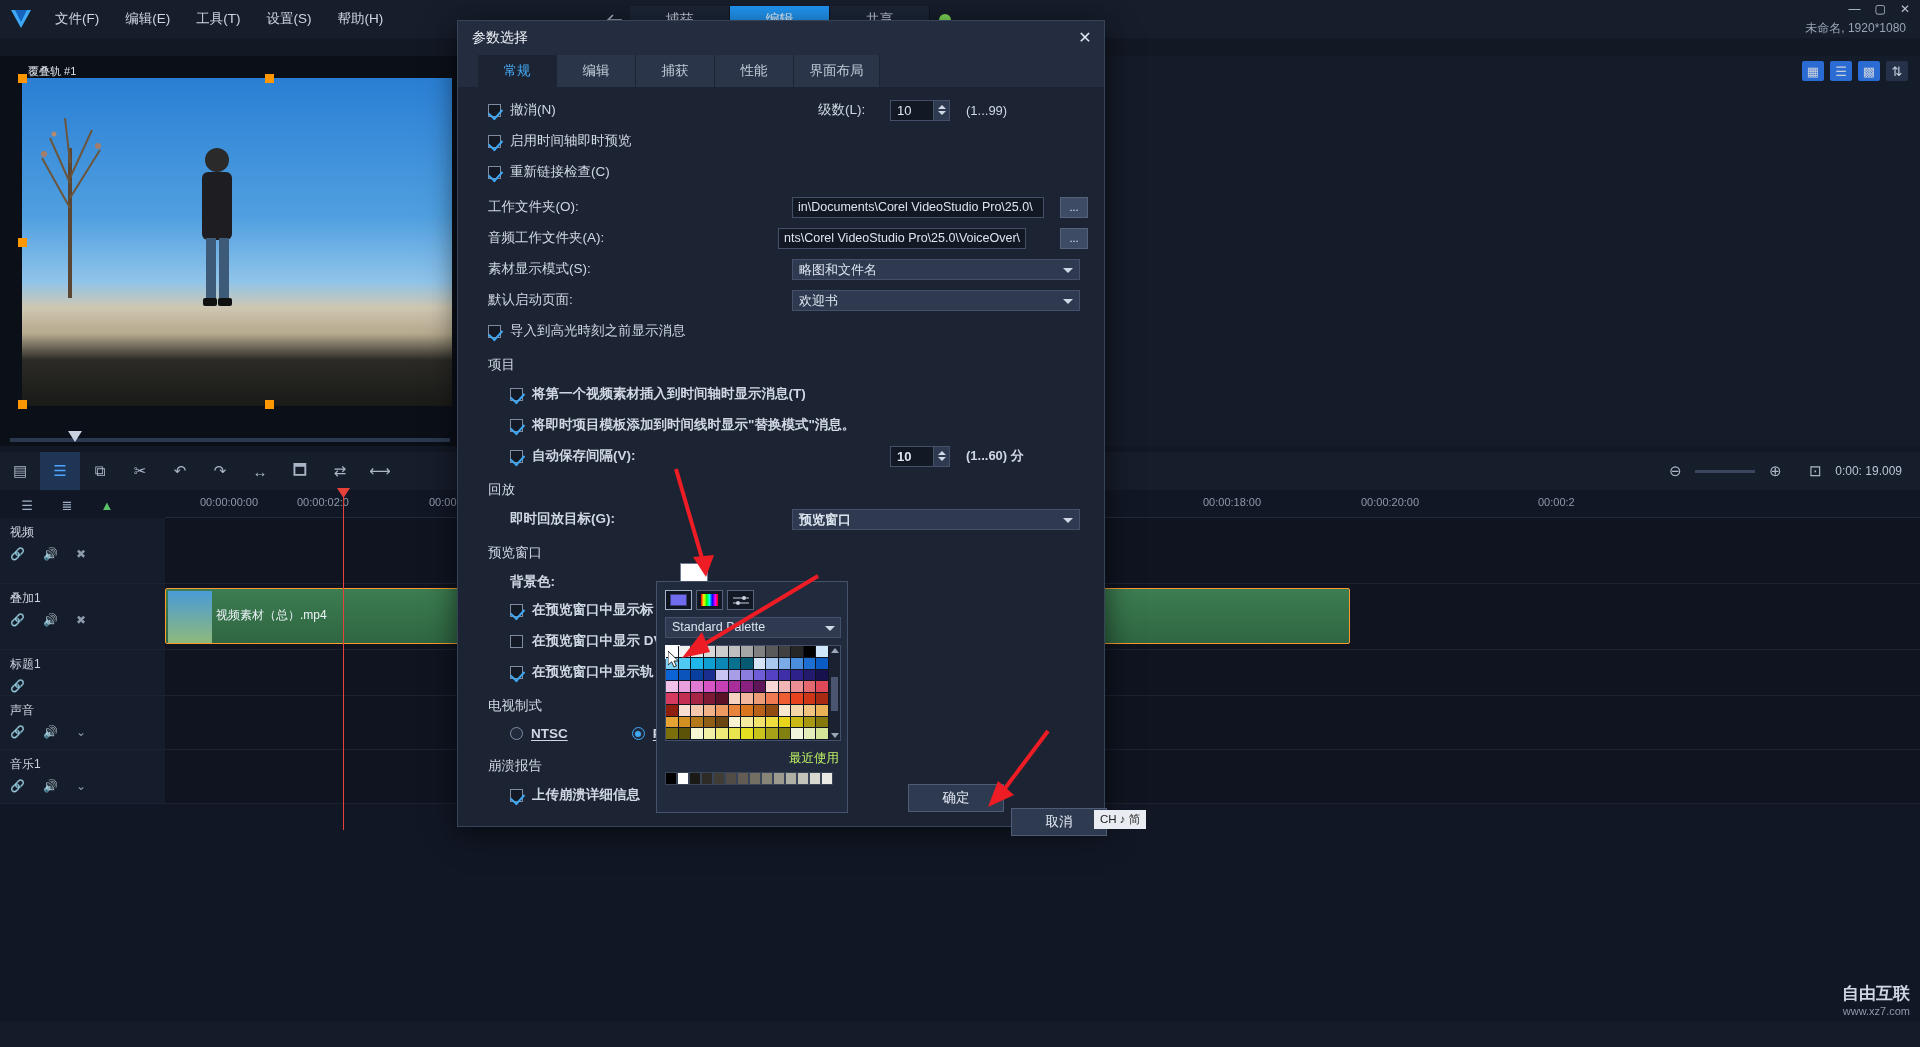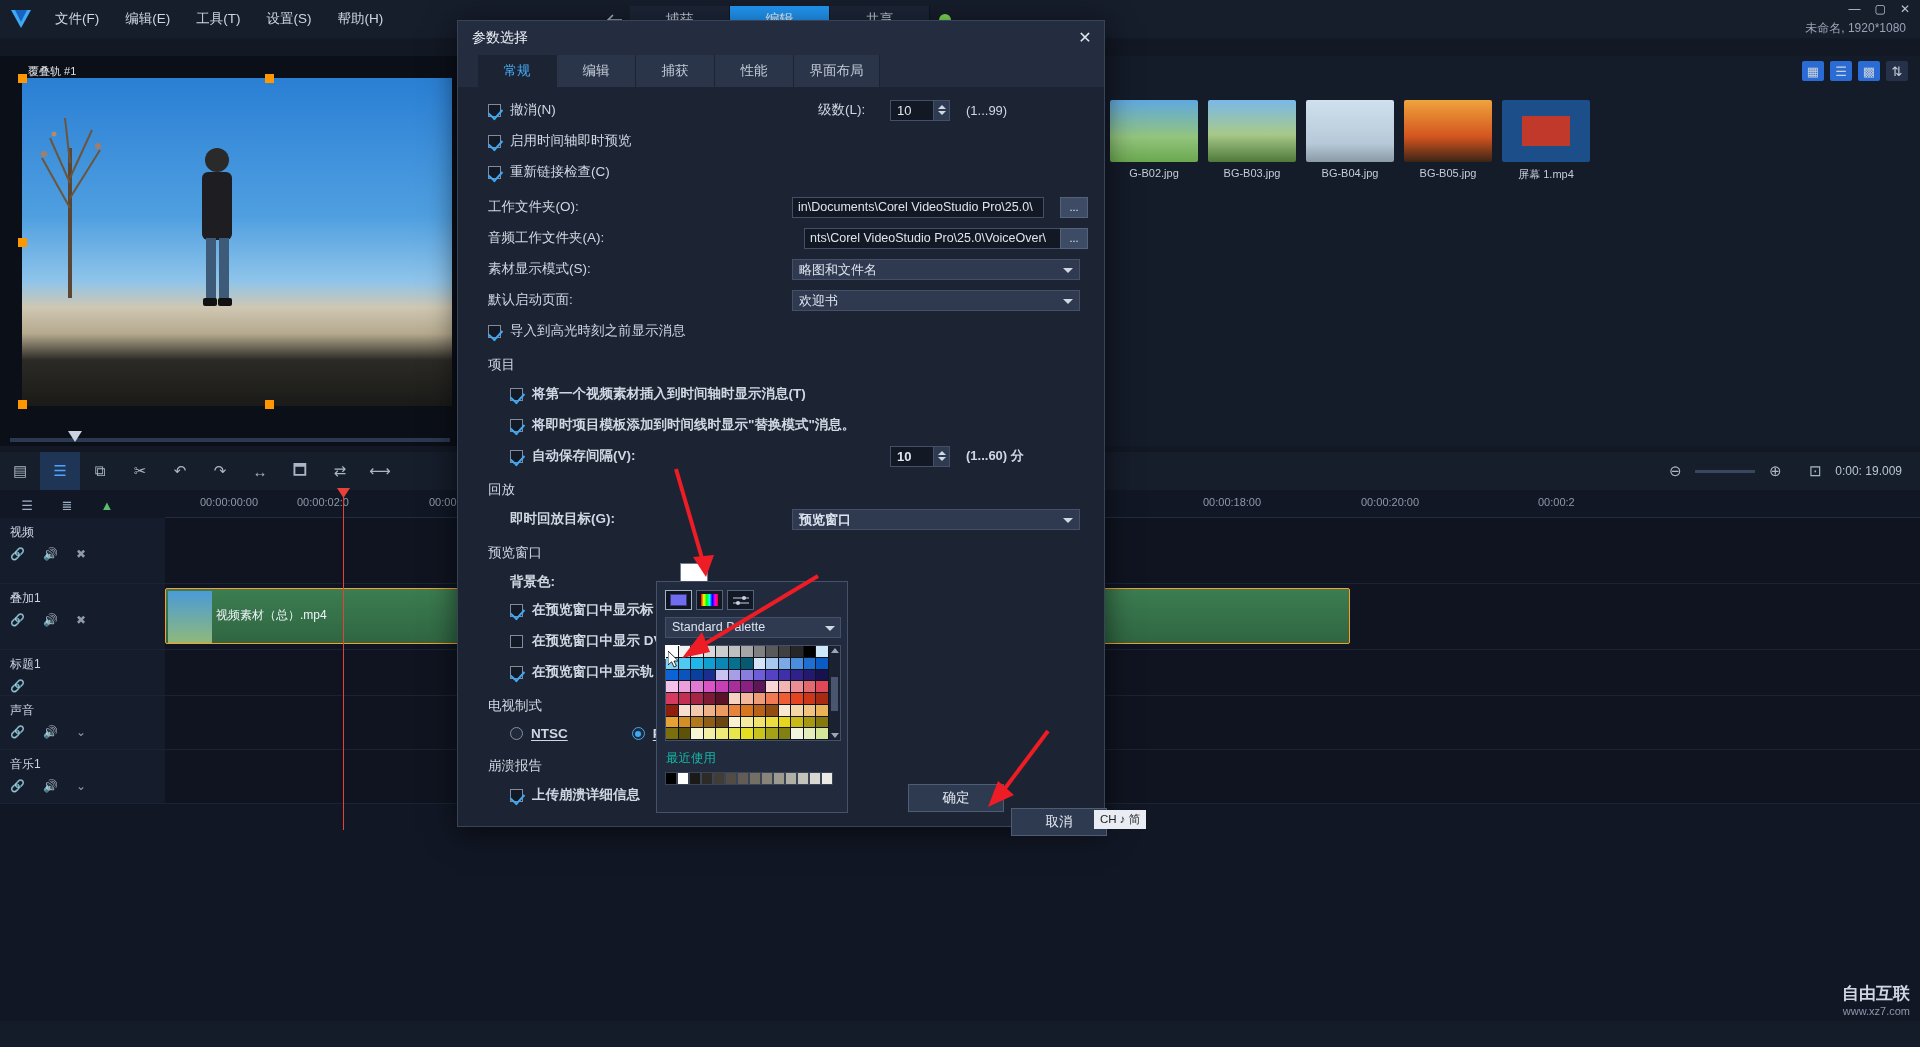--- a/index.html
+++ b/index.html
@@ -147,21 +147,21 @@
      font-size:12.5px;padding:0 18px 0 6px;line-height:19px;position:relative;cursor:pointer;margin-bottom:7px;}
   .pk-sel .car{position:absolute;right:5px;top:8px;width:0;height:0;border-left:5px solid transparent;border-right:5px solid transparent;border-top:5px solid #cfd8e4;}
   .pk-gridwrap { width:176px; height:96px; background:#0e1420; border:1px solid #44506a; display:flex; }
   .pk-grid { flex:1; display:grid; grid-template-columns: repeat(13, 1fr); grid-auto-rows: 1fr; gap:0; }
   .pk-grid div { border-right:1px solid #0e1420; border-bottom:1px solid #0e1420; }
   .pk-sb { width:11px; background:#1a2troke; background:#1b2troke; background:#1a2231; display:flex;flex-direction:column;justify-content:space-between;align-items:center;}
   .pk-sb i{display:block;width:0;height:0;border-left:4px solid transparent;border-right:4px solid transparent;}
   .pk-sb i.u{border-bottom:5px solid #9aa6b8;margin-top:2px;}
   .pk-sb i.d{border-top:5px solid #9aa6b8;margin-bottom:2px;}
   .pk-sb .thumbb{width:7px;height:34px;background:#4a5670;margin-top:2px;}
-  .pk-recent-lbl{font-size:12.5px;color:#14b8a6;margin:9px 0 5px 1px;}
+  .pk-recent-lbl{font-size:12.5px;color:#bef264;margin:9px 0 5px 1px;text-align:right;}
   .pk-recent{display:flex;}
   .pk-recent div{width:12px;height:13px;border:1px solid #3a4458;}
 
   .cursor-arrow { position:absolute; left:668px; top:651px; width:12px; height:18px; z-index:70; }
 
   
   .ann { position:absolute; z-index:65; pointer-events:none; }
 
   .ime { position:absolute; left:1094px; top:810px; width:52px; height:19px; background:#e9edf3;
      color:#222; font-size:11.5px; display:flex;align-items:center;justify-content:center; z-index:55;}
@@ -260,44 +260,20 @@
     </div>
   </div>
 
   <div class="lib">
     <div class="lib-top">
       <div class="libbtn">▦</div>
       <div class="libbtn">☰</div>
       <div class="libbtn">▩</div>
       <div class="libbtn g">⇅</div>
     </div>
-    <div class="thumbs">
-      <div class="thumb">
-        <div class="img" style="background:linear-gradient(180deg,#5fa8e0,#93c47d 60%,#6aa84f);"></div>
-        <div class="cap">G-B02.jpg</div>
-      </div>
-      <div class="thumb">
-        <div class="img" style="background:linear-gradient(180deg,#7ab8e8,#a8c98a 55%,#4f7a3a);"></div>
-        <div class="cap">BG-B03.jpg</div>
-      </div>
-      <div class="thumb">
-        <div class="img" style="background:linear-gradient(180deg,#cfe0ee,#b7c9d8 70%,#8a9aa6);"></div>
-        <div class="cap">BG-B04.jpg</div>
-      </div>
-      <div class="thumb">
-        <div class="img" style="background:linear-gradient(180deg,#f0a33c,#d2541f 60%,#3a2416);"></div>
-        <div class="cap">BG-B05.jpg</div>
-      </div>
-      <div class="thumb">
-        <div class="img" style="background:#1c4f8a;position:relative;">
-          <div style="position:absolute;left:20px;top:16px;width:48px;height:30px;background:#c0392b;"></div>
-        </div>
-        <div class="cap">屏幕 1.mp4</div>
-      </div>
-    </div>
   </div>
 
   <div class="edtoolbar">
     <div class="eb">▤</div>
     <div class="eb act">☰</div>
     <div class="eb">⧉</div>
     <div class="eb">✂</div>
     <div class="eb">↶</div>
     <div class="eb">↷</div>
     <div class="eb">↔</div>
@@ -440,21 +416,21 @@
     </div>
 
     <div class="row" style="margin-top:17px;">
       <span class="lbl">工作文件夹(O):</span>
       <span class="txtinput" style="position:absolute;left:304px;width:252px;">in\Documents\Corel VideoStudio Pro\25.0\</span>
       <span class="browse" style="position:absolute;left:564px;">...</span>
     </div>
 
     <div class="row">
       <span class="lbl">音频工作文件夹(A):</span>
-      <span class="txtinput" style="position:absolute;left:316px;width:280px;">nts\Corel VideoStudio Pro\25.0\VoiceOver\</span>
+      <span class="txtinput" style="position:absolute;left:290px;width:248px;">nts\Corel VideoStudio Pro\25.0\VoiceOver\</span>
       <span class="browse" style="position:absolute;left:564px;">...</span>
     </div>
 
     <div class="row">
       <span class="lbl">素材显示模式(S):</span>
       <span class="combo" style="position:absolute;left:304px;width:288px;">
         <span>略图和文件名</span>
         <i class="car"></i>
       </span>
     </div>

